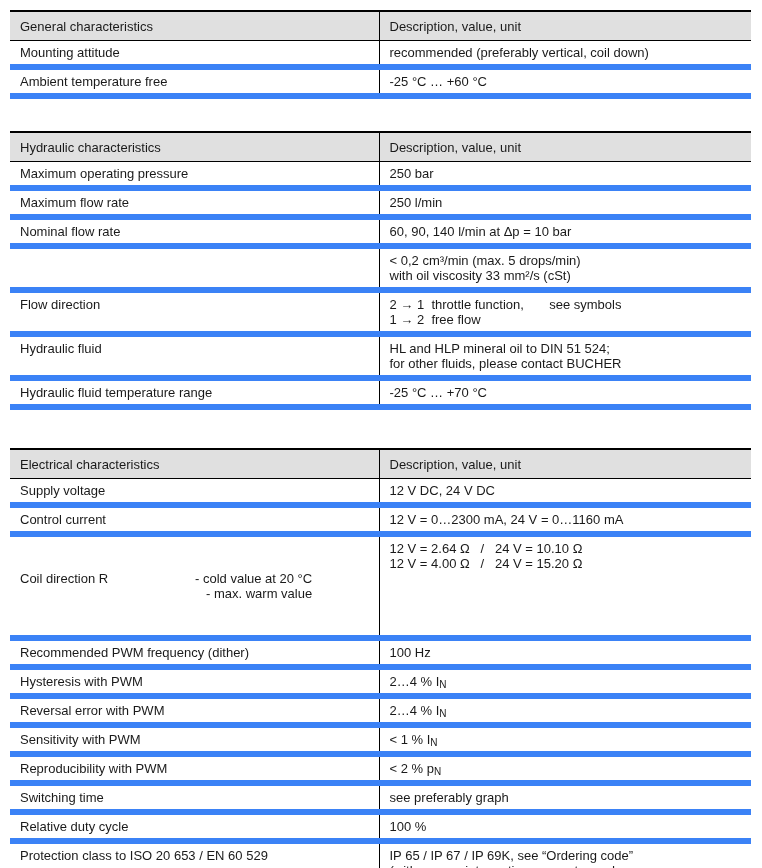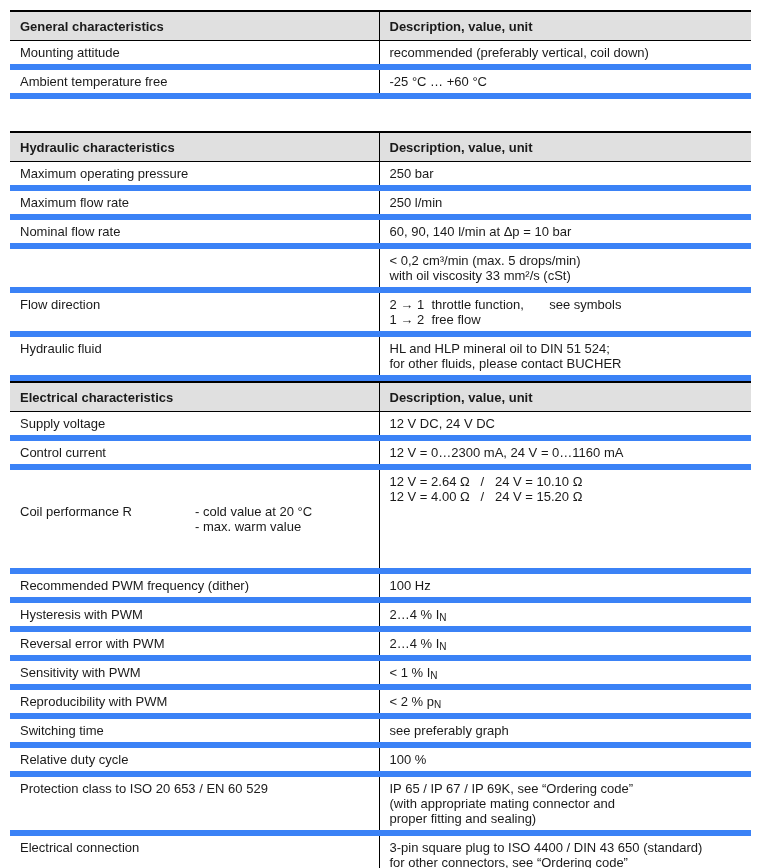--- a/index.html
+++ b/index.html
@@ -16,41 +16,41 @@
     border-collapse: collapse;
     width: 741px;
     table-layout: fixed;
     border-top: 2px solid #000;
     font-size: 13px;
     line-height: 15px;
   }
   table.spec col.c1 { width: 369px; }
   table.spec col.c2 { width: 372px; }
   .gap32 { margin-bottom: 32px; }
-  .gap38 { }
+  .gap38 { margin-bottom: 38px; }
   table.spec th {
     background: #e0e0e0;
-    font-weight: bold;
+    font-weight: normal;
     text-align: left;
     padding: 7px 10px 6px 10px;
     border-bottom: 1px solid #000;
     vertical-align: middle;
   }
   table.spec td {
     padding: 4px 10px 4px 10px;
     border-bottom: 6px solid #3b82f6;
     vertical-align: top;
     white-space: pre-wrap;
   }
   table.spec th:first-child,
   table.spec td:first-child { border-right: 1px solid #000; }
   sub { font-size: 10px; line-height: 0; vertical-align: -2px; }
   .split { display: flex; }
   .split .main { width: 175px; flex: 0 0 175px; white-space: pre-wrap; }
-  .split .subl { white-space: pre-wrap; }
+  .split .subl { white-space: pre-wrap; text-align: right; }
 </style>
 </head>
 <body>
 
 <div class="page">
 
   <table class="spec gap32">
     <colgroup>
         <col class="c1">
         <col class="c2">
@@ -105,20 +105,24 @@
       <tr>
         <td>Flow direction</td>
         <td>2 → 1  throttle function,       see symbols
 1 → 2  free flow</td>
       </tr>
       <tr>
         <td>Hydraulic fluid</td>
         <td>HL and HLP mineral oil to DIN 51 524;
 for other fluids, please contact BUCHER</td>
       </tr>
+      <tr>
+        <td>Hydraulic fluid temperature range</td>
+        <td>-25 °C … +70 °C</td>
+      </tr>
     </tbody>
   </table>
 
   <table class="spec">
     <colgroup>
         <col class="c1">
         <col class="c2">
       </colgroup>
     <thead>
       <tr>
@@ -131,21 +135,21 @@
         <td>Supply voltage</td>
         <td>12 V DC, 24 V DC</td>
       </tr>
       <tr>
         <td>Control current</td>
         <td>12 V = 0…2300 mA, 24 V = 0…1160 mA</td>
       </tr>
       <tr>
         <td>
           <div class="split">
-            <span class="main">Coil performance R</span>
+            <span class="main">Coil direction R</span>
             <span class="subl">- cold value at 20 °C
 - max. warm value</span>
           </div>
         </td>
         <td>12 V = 2.64 Ω   /   24 V = 10.10 Ω
 12 V = 4.00 Ω   /   24 V = 15.20 Ω</td>
       </tr>
       <tr>
         <td>Recommended PWM frequency (dither)</td>
         <td>100 Hz</td>

